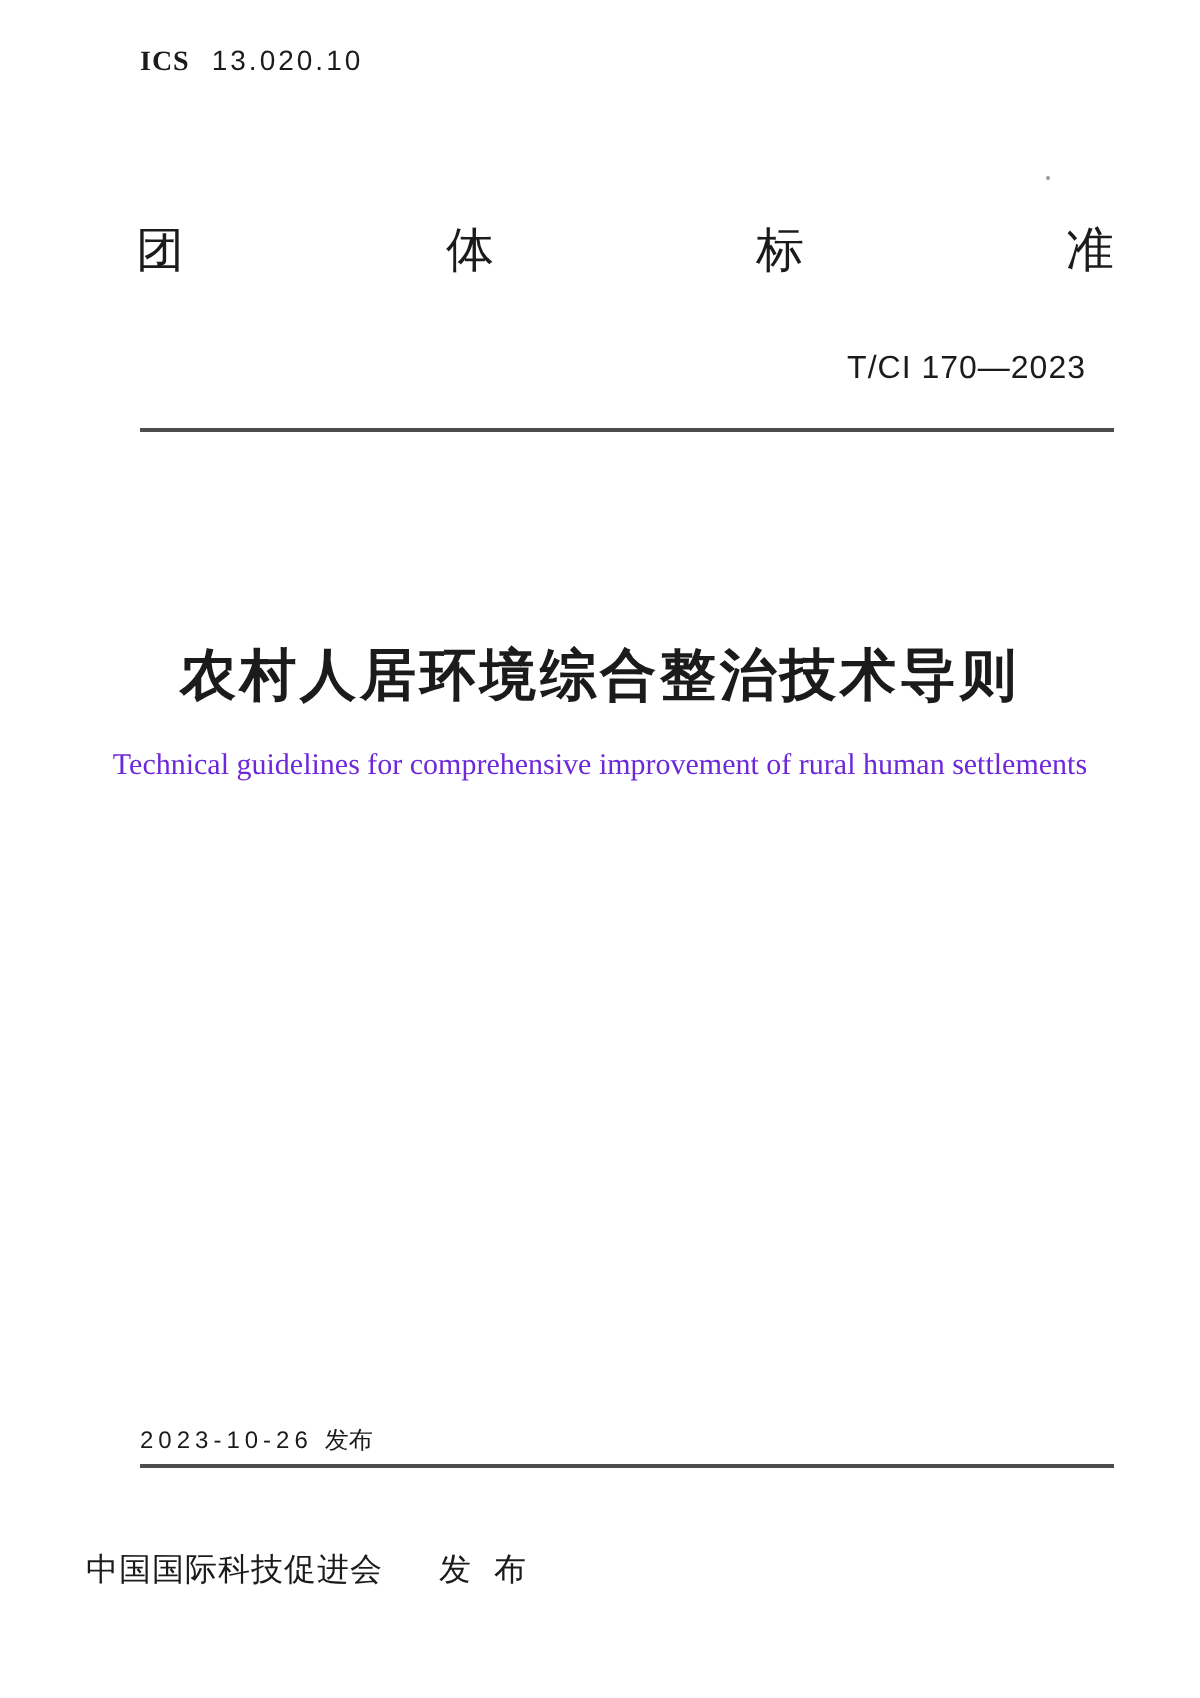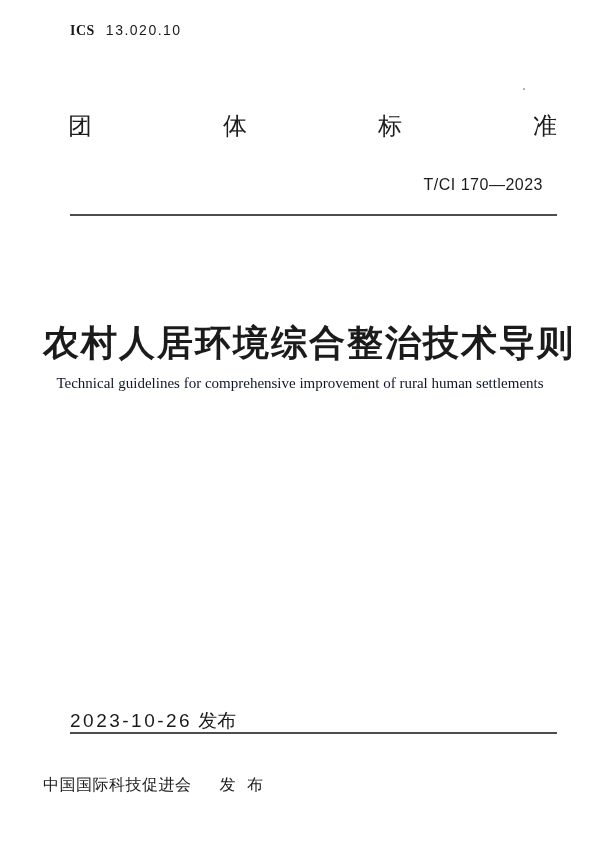--- a/index.html
+++ b/index.html
@@ -67,46 +67,46 @@
   }
   .rule-top { top: 214px; }
   .rule-bottom { top: 732px; }
   
   .main-title-zh {
     position: absolute;
     left: 43px;
     right: 43px;
     top: 323px;
     text-align: center;
-    font-size: 36px;
+    font-size: 28px;
     font-weight: bold;
     letter-spacing: 2px;
     line-height: 1.1;
     white-space: nowrap;
   }
   .main-title-en {
     position: absolute;
     left: 20px;
     right: 20px;
     top: 375px;
     text-align: center;
     font-family: "Liberation Serif", serif;
     font-size: 15px;
-    color: #0f172a;
+    color: #6d28d9;
     white-space: nowrap;
   }
   
   .dates-row {
     position: absolute;
     left: 70px;
     right: 43px;
     top: 711px;
     display: flex;
     justify-content: space-between;
-    font-size: 19px;
+    font-size: 12px;
     line-height: 19px;
     font-weight: 500;
   }
   .date-num {
     letter-spacing: 2.5px;
     font-family: "Liberation Sans", sans-serif;
   }
   .date-label { margin-left: 6px; }
   
   .publisher-row {

